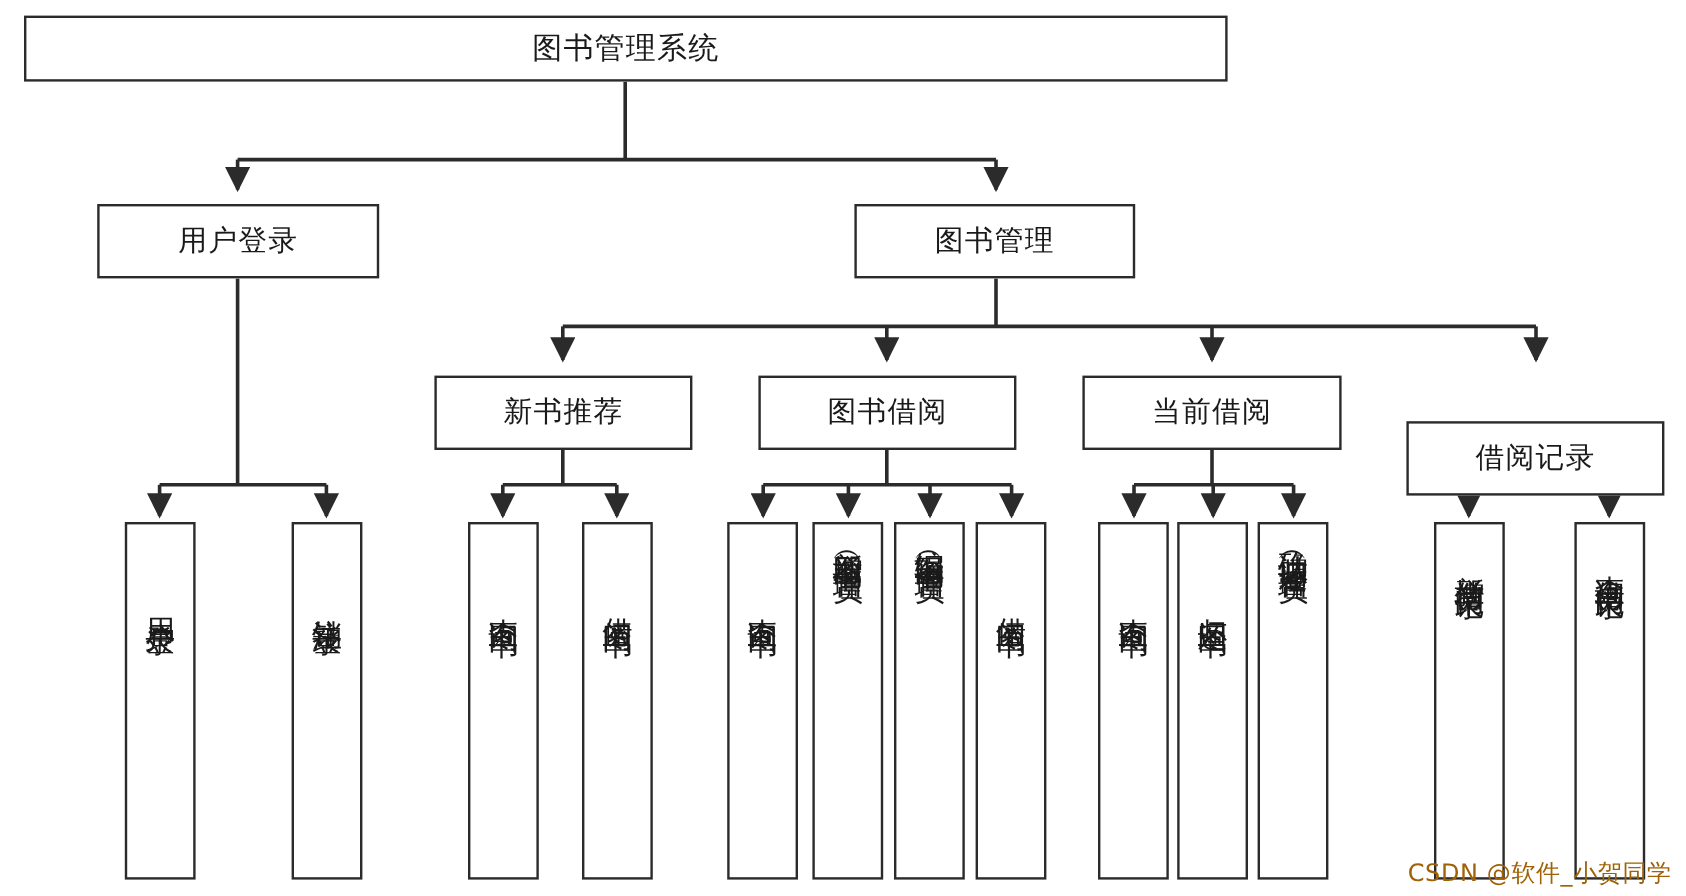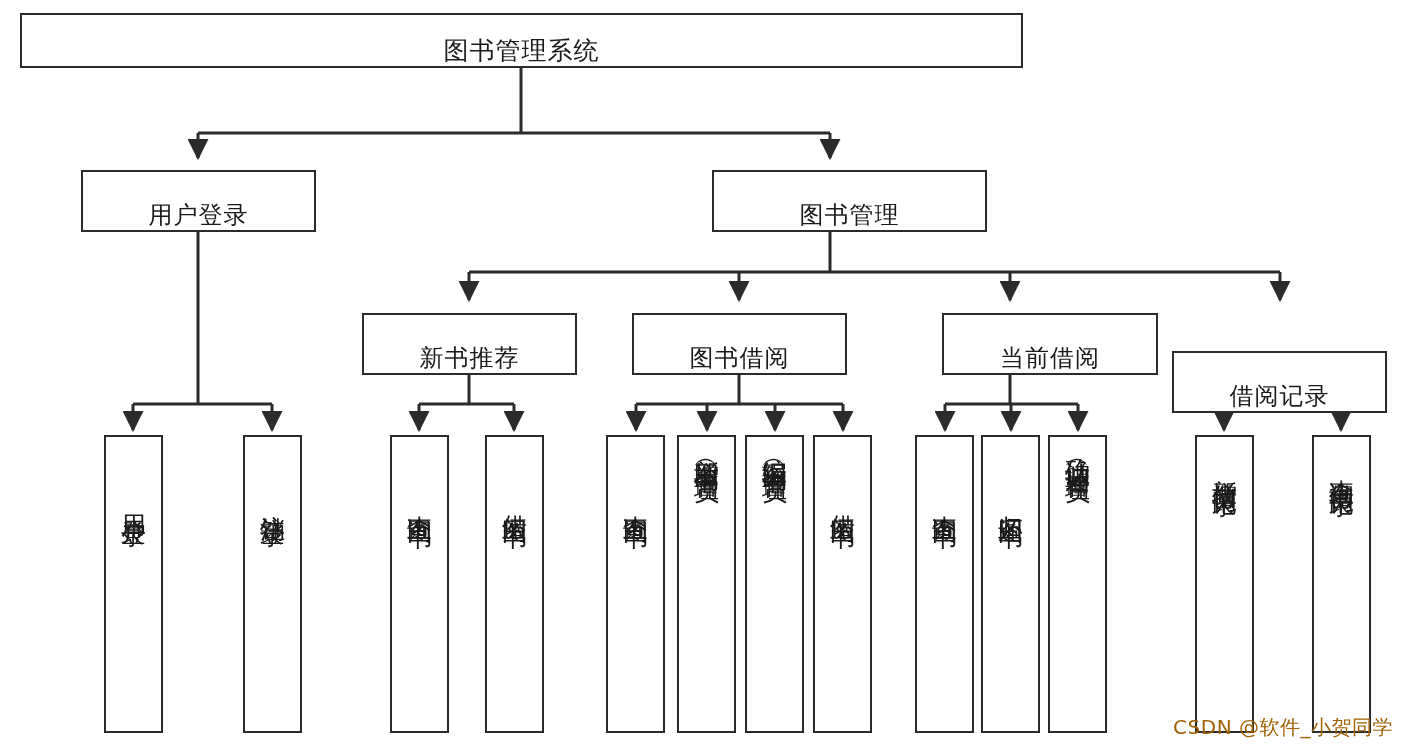--- a/index.html
+++ b/index.html
@@ -18,21 +18,21 @@
     position:absolute;left:0;top:0;
     width:1405px;height:747px;
     pointer-events:none;
   }
   .node{
     position:absolute;
     box-sizing:border-box;
     background:#ffffff;
     border:2.5px solid #2b2b2b;
     display:flex;
-    align-items:flex-end;
+    align-items:center;
     justify-content:center;
     color:#1a1a1a;
   }
   .node-label{
     display:block;
     text-align:center;
     line-height:1.15;
     white-space:nowrap;
   }
   
@@ -123,33 +123,33 @@
   </svg>
 
   <div class="node horiz root" style="left:20px;top:13px;width:1003px;height:55px;">
     <span class="node-label">图书管理系统</span>
   </div>
 
   <div class="node horiz" style="left:81px;top:170px;width:235px;height:62px;">
     <span class="node-label">用户登录</span>
   </div>
 
-  <div class="node horiz" style="left:712px;top:170px;width:275px;height:62px;">
+  <div class="node horiz" style="left:712px;top:170px;width:234px;height:62px;">
     <span class="node-label">图书管理</span>
   </div>
 
   <div class="node horiz" style="left:632px;top:313px;width:215px;height:62px;">
     <span class="node-label">图书借阅</span>
   </div>
 
   <div class="node horiz" style="left:362px;top:313px;width:215px;height:62px;">
     <span class="node-label">新书推荐</span>
   </div>
 
-  <div class="node horiz" style="left:902px;top:313px;width:216px;height:62px;margin-left:40px;">
+  <div class="node horiz" style="left:902px;top:313px;width:216px;height:62px;">
     <span class="node-label">当前借阅</span>
   </div>
 
   <div class="node horiz" style="left:1172px;top:313px;width:215px;height:62px;margin-top:38px;">
     <span class="node-label">借阅记录</span>
   </div>
 
   <div class="node vert" style="left:104px;top:435px;width:59px;height:298px;padding-top:58px;">
     <span class="node-label">用户登录</span>
   </div>

